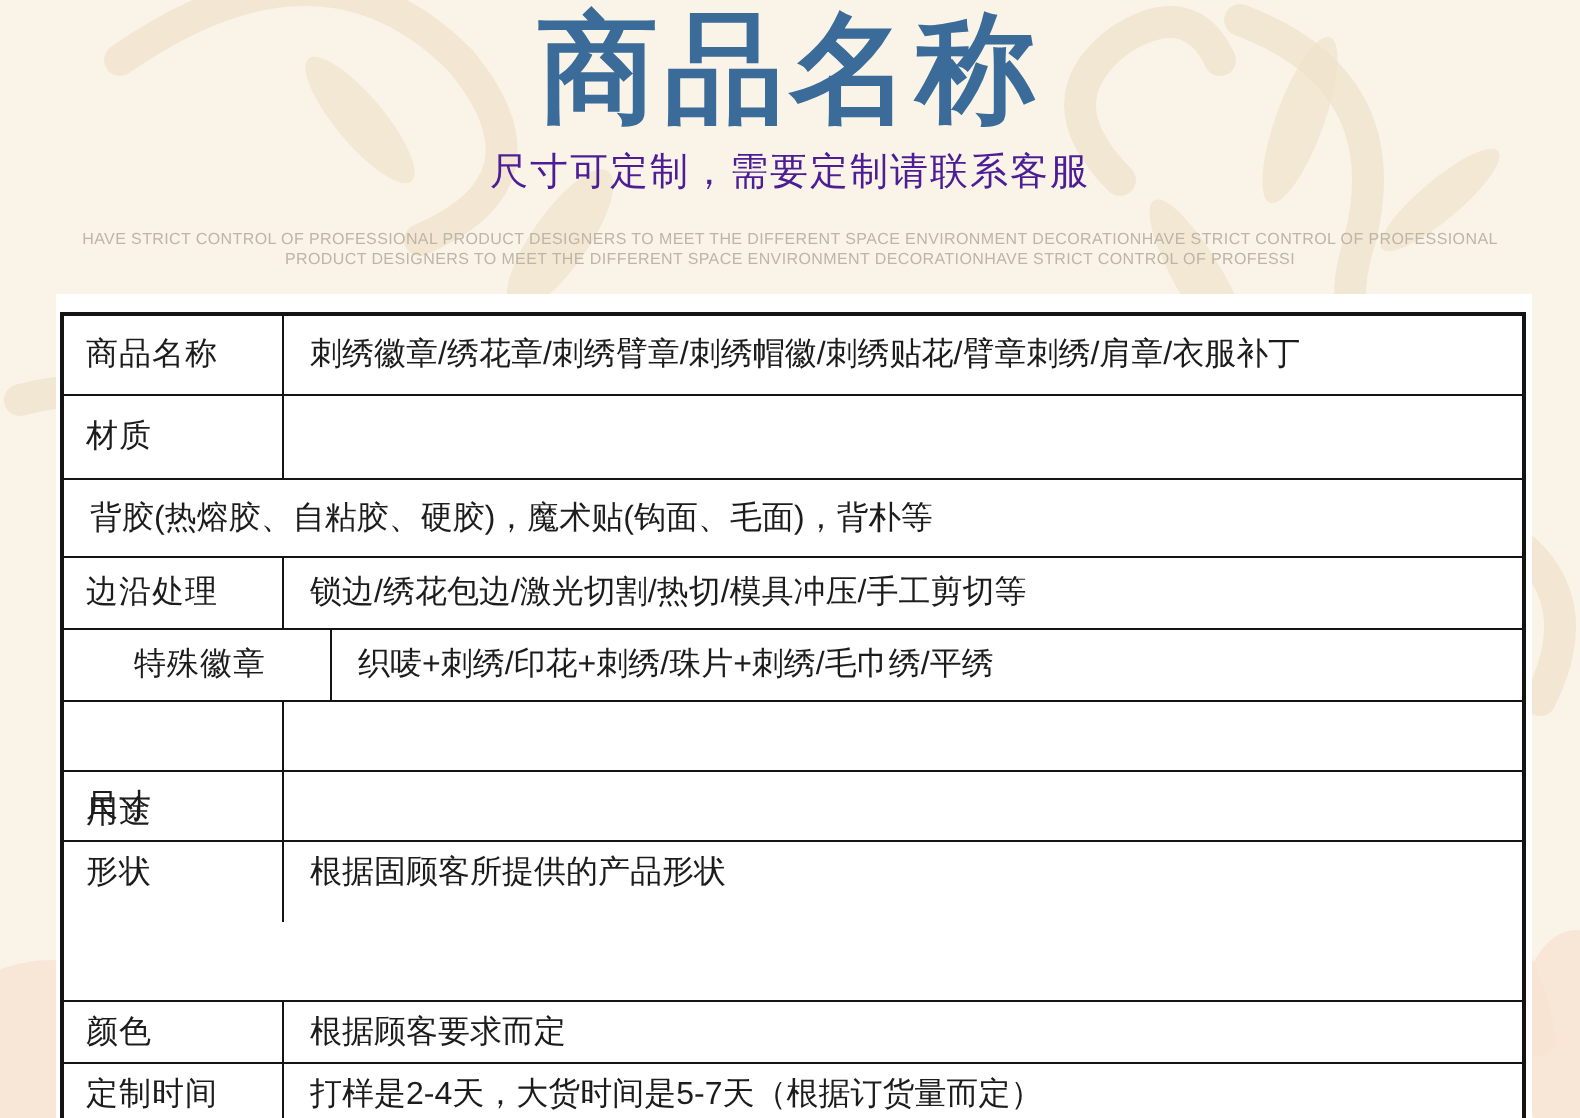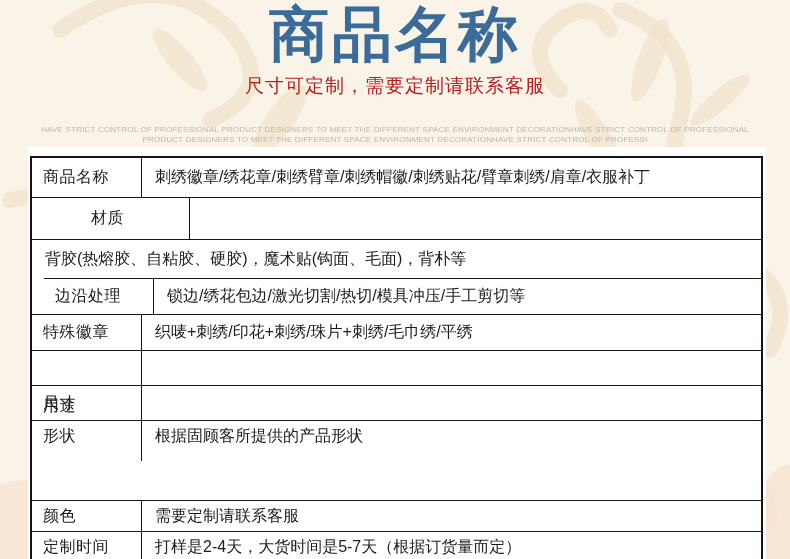--- a/index.html
+++ b/index.html
@@ -32,24 +32,24 @@
     font-size: 60px;
     line-height: 66px;
     font-weight: 700;
     letter-spacing: 3px;
     color: #3a6b99;
   }
   .subtitle {
     margin-top: 5px;
     font-size: 19px;
     letter-spacing: 1px;
-    color: #b91c1c;
+    color: #4c1d95;
   }
   .fineprint {
-    margin-top: 26px;
+    margin-top: 16px;
     font-size: 8px;
     line-height: 10px;
     letter-spacing: 0.2px;
     color: #bdb5a6;
   }
 
   .card {
     position: absolute;
     left: 28px;
     top: 147px;
@@ -85,24 +85,24 @@
     flex: 1;
     display: flex;
     align-items: center;
     padding-left: 13px;
     font-size: 16px;
     color: #1c1c1c;
     white-space: nowrap;
     overflow: hidden;
   }
   .prow:nth-child(1)  { height: 39px; }
-  .prow:nth-child(2)  { height: 41px; padding-left: 48px; }
+  .prow:nth-child(2)  { height: 41px; }
   .prow:nth-child(3)  { height: 38px; }
-  .prow:nth-child(4)  { height: 35px; margin-left: 12px; }
-  .prow:nth-child(5)  { height: 35px; }
+  .prow:nth-child(4)  { height: 35px; }
+  .prow:nth-child(5)  { height: 35px; padding-left: 24px; }
   .prow:nth-child(6)  { height: 34px; flex-direction: column; }
   .prow:nth-child(7)  { height: 34px; }
   .prow:nth-child(8)  { height: 31px; }
   .prow:nth-child(9)  { height: 30px; margin-top: 48px; }
   .prow:nth-child(10) { height: 30px; justify-content: space-between; }
   .prow:nth-child(11) { height: 35px; }
 </style>
 </head>
 <body>
 
@@ -167,21 +167,21 @@
       </div>
       <div class="prow">
         <div class="plabel">尺寸</div>
       </div>
       <div class="prow">
         <div class="plabel">形状</div>
         <div class="pvalue">根据固顾客所提供的产品形状</div>
       </div>
       <div class="prow">
         <div class="plabel">颜色</div>
-        <div class="pvalue">需要定制请联系客服</div>
+        <div class="pvalue">根据顾客要求而定</div>
       </div>
       <div class="prow">
         <div class="plabel">定制时间</div>
         <div class="pvalue">打样是2-4天，大货时间是5-7天（根据订货量而定）</div>
       </div>
 
     </div>
   </div>
 
 </div>

